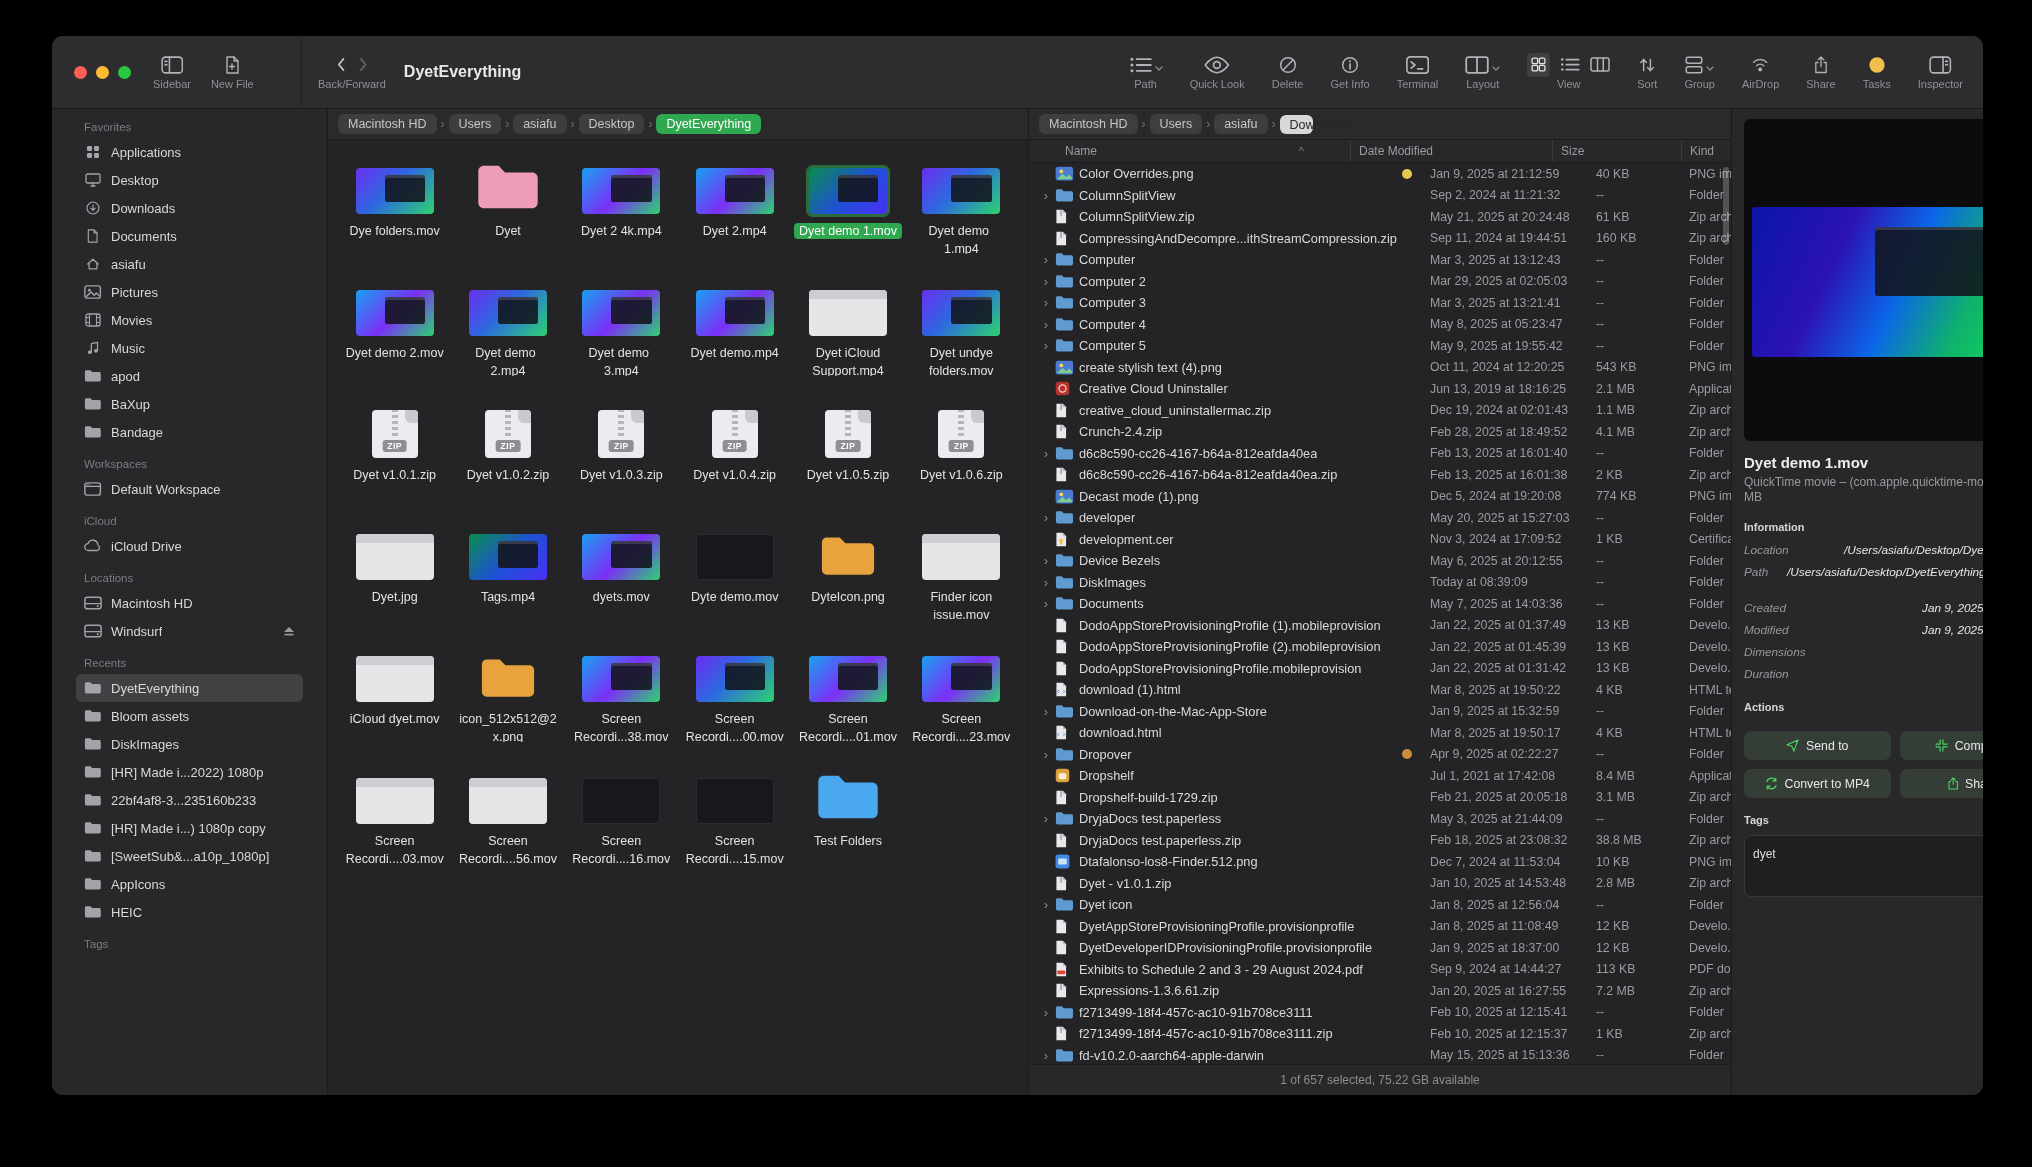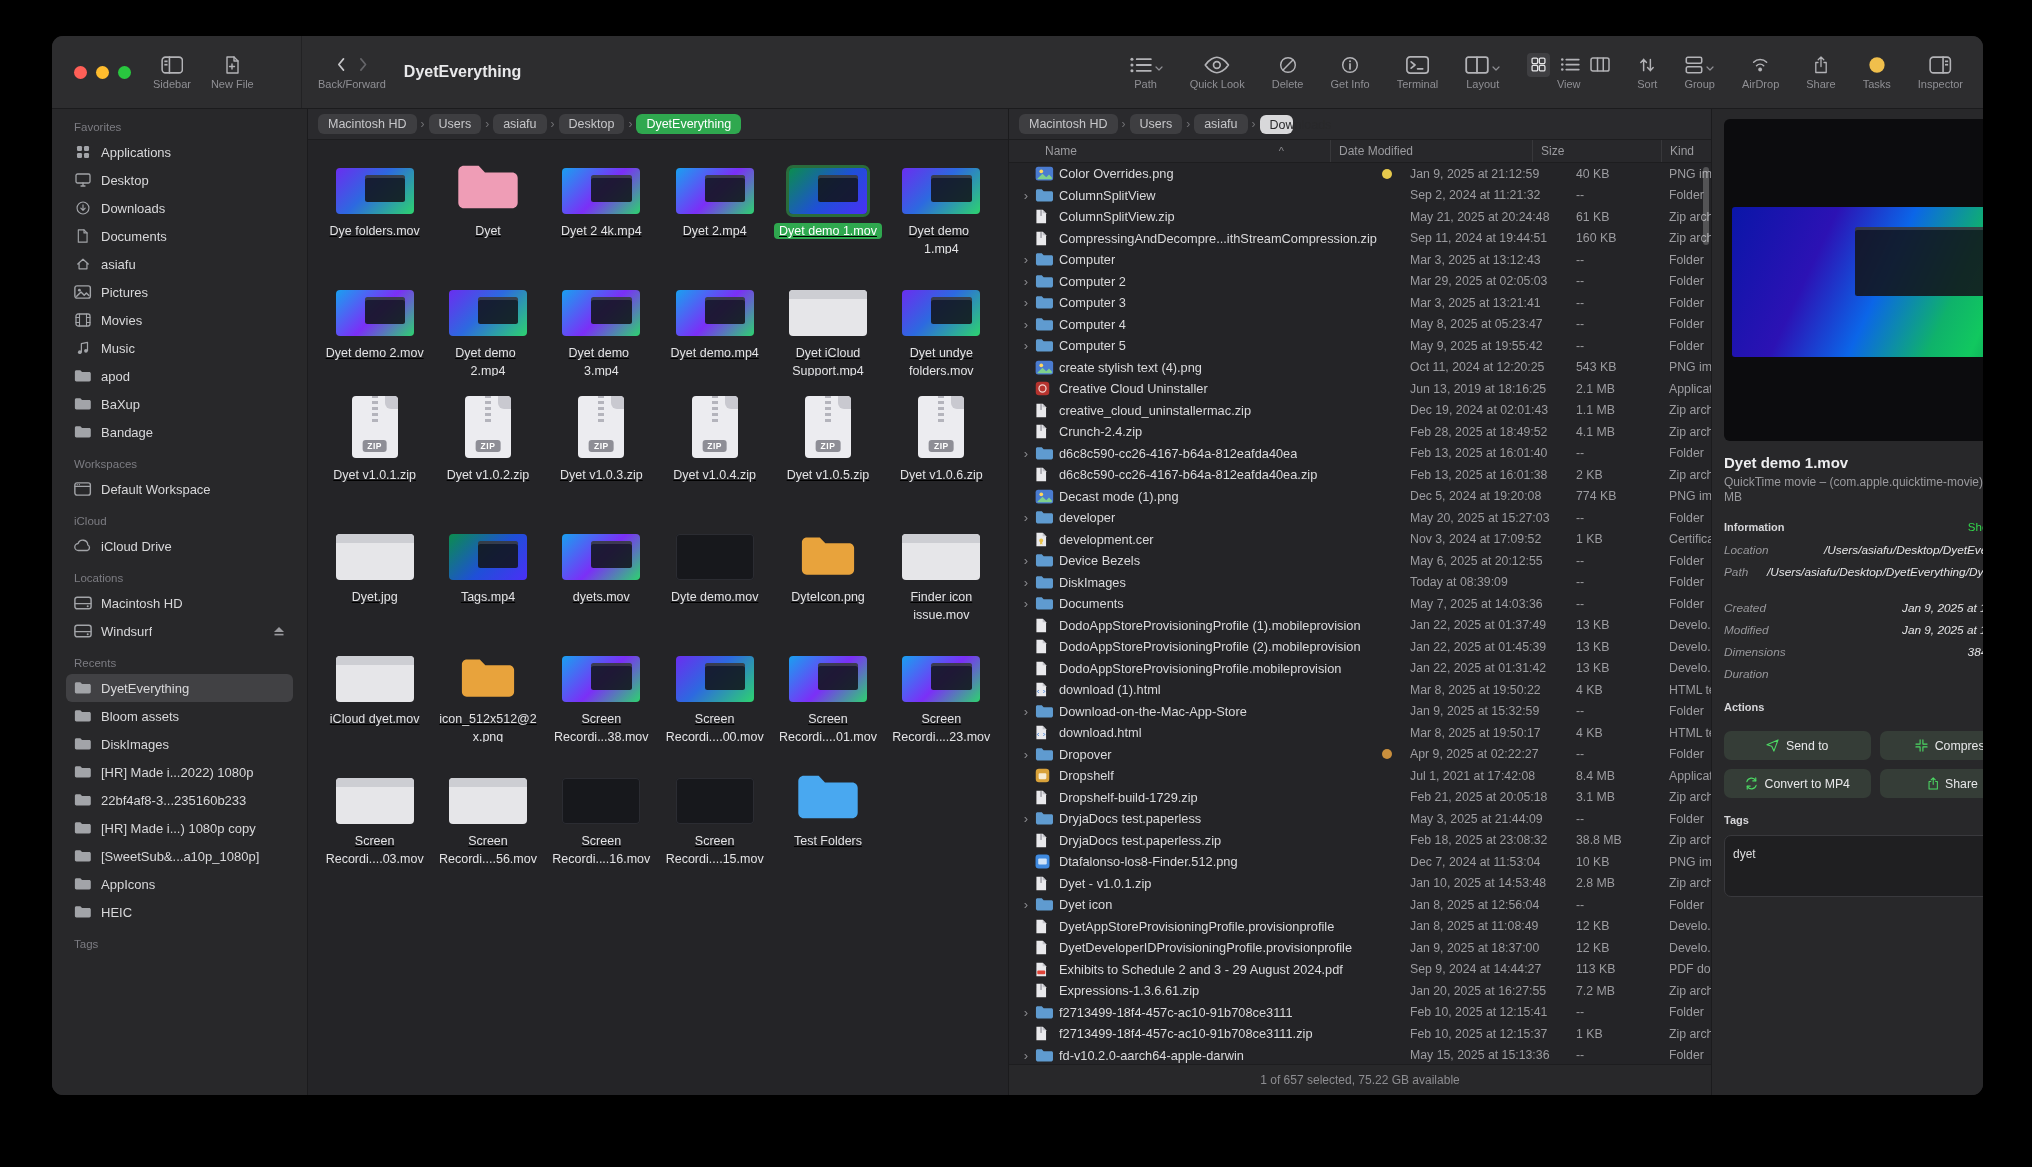--- a/index.html
+++ b/index.html
@@ -35,21 +35,21 @@
   .win-title{font-size:16px;font-weight:700;color:#e9e9eb;margin-left:18px;white-space:nowrap;}
   .tb-tools{margin-left:auto;display:flex;align-items:center;gap:27px;}
   .tb-tool{display:flex;flex-direction:column;align-items:center;gap:3px;cursor:default;}
   .tb-icwrap{display:flex;align-items:center;gap:3px;height:20px;}
   .chev svg{height:5px;width:auto;color:#8f8f94;display:block;margin-top:8px;}
   .vgroup{display:flex;gap:10px;align-items:center;}
   .vgroup .tb-ic.sm svg{height:15px;}
   .vgroup .tb-ic.on{background:#3f3f42;border-radius:4px;padding:2px 4px;color:#e6e6e8;}
   
   .content{flex:1;display:flex;min-height:0;}
-  .sidebar{width:227px;flex:none;background:#28282a;border-right:1px solid #1b1b1d;padding:8px 14px;overflow:hidden;}
+  .sidebar{width:227px;flex:none;background:#28282a;border-right:1px solid #1b1b1d;padding:8px 24px;overflow:hidden;}
   .pane{display:flex;flex-direction:column;min-width:0;background:#242427;}
   .pane-left{width:700px;flex:none;border-right:1px solid #1b1b1d;}
   .pane-right{width:702px;flex:none;border-right:1px solid #1b1b1d;}
   .inspector{width:302px;flex:none;background:#28282a;padding:10px 12px;overflow:hidden;position:relative;}
   
   .sb-title{color:#7c7c82;font-size:11.5px;margin:12px 8px 5px;}
   .sb-sec:first-child .sb-title{margin-top:4px;}
   .sb-item{display:flex;align-items:center;gap:9px;height:28px;padding:0 8px;border-radius:6px;color:#d8d8da;font-size:13px;cursor:default;}
   .sb-item.selected{background:#414144;}
   .sb-ic{width:18px;display:inline-flex;justify-content:center;color:#a2a4a8;flex:none;}
@@ -57,39 +57,39 @@
   .sb-lb{white-space:nowrap;overflow:hidden;text-overflow:ellipsis;min-width:0;}
   .sb-tr{margin-left:auto;color:#9a9a9e;display:inline-flex;}
   .sb-tr svg{height:10px;width:auto;}
   
   .crumbbar{height:30px;flex:none;display:flex;align-items:center;gap:4px;padding:0 10px;background:#2a2a2d;border-bottom:1px solid #1d1d1f;overflow:hidden;}
   .chip{padding:3px 10px;border-radius:6px;background:#3e3e41;color:#c7c7ca;font-size:12.5px;white-space:nowrap;cursor:default;}
   .chip.green{background:#2fa84f;color:#fff;}
   .chip.light{background:#d8d8da;color:#29292b;}
   .csep{color:#707074;font-size:12px;}
   
-  .gridview{flex:1;overflow:hidden;display:grid;grid-template-columns:repeat(6,1fr);grid-auto-rows:122px;align-content:start;padding:12px 10px 0;text-decoration:underline;}
+  .gridview{flex:1;overflow:hidden;display:grid;grid-template-columns:repeat(6,1fr);grid-auto-rows:122px;align-content:start;padding:12px 10px 0;}
   .cell{display:flex;flex-direction:column;align-items:center;gap:7px;}
   .thumbwrap{height:62px;display:flex;align-items:flex-end;justify-content:center;}
   .th{position:relative;}
   .th.vid{width:78px;height:46px;border-radius:4px;overflow:hidden;}
   .th.g1{background:linear-gradient(135deg,#6a2ef0 0%,#2d69e0 45%,#2dd36f 100%);}
   .th.g2{background:linear-gradient(135deg,#19a0f0 0%,#7b2ff7 52%,#2dd36f 100%);}
   .th.g3{background:linear-gradient(135deg,#0b8d4e 0%,#1f4fd8 55%,#4b2ff7 100%);}
   .th.lightthumb{background:#e6e6e9;}
   .lt-bar{position:absolute;left:0;top:0;right:0;height:9px;background:#cdced3;}
   .th.darkthumb{background:#17181c;box-shadow:inset 0 0 0 1px #2b2c32;}
   .mini-win{position:absolute;right:11%;top:15%;width:52%;height:58%;background:rgba(18,20,27,.88);border-radius:2.5px;box-shadow:inset 0 3px 0 rgba(255,255,255,.14);}
   .th.fold{width:66px;height:54px;display:flex;align-items:flex-end;}
   .th.fold svg{width:66px;height:53px;display:block;}
   .th.fold.pink{color:#ef9db6;}
   .th.fold.blue{color:#49a8f0;}
   .th.fold.orange{color:#e8a33c;}
   .th.fold.orange svg{width:58px;height:47px;margin:0 auto;}
-  .th.zipd{width:46px;height:62px;background:#ececf0;border-radius:4px;}
+  .th.zipd{width:46px;height:48px;background:#ececf0;border-radius:4px;}
   .zip-corner{position:absolute;top:0;right:0;width:13px;height:13px;background:#c9c9d0;border-radius:0 4px 0 6px;}
   .zipline{position:absolute;left:50%;top:0;width:6px;height:26px;transform:translateX(-50%);
     background:repeating-linear-gradient(0deg,#b4b4bc 0 3px,#ececf0 3px 6px);}
   .zbadge{position:absolute;bottom:6px;left:50%;transform:translateX(-50%);background:#8e8e96;color:#fff;font-size:8.5px;font-weight:700;padding:1px 5px;border-radius:3px;letter-spacing:.5px;}
   .cell.selected .th{box-shadow:0 0 0 3px rgba(47,168,79,.55);}
   .glabel{text-align:center;max-width:108px;}
   .gl{display:inline;font-size:12.5px;line-height:16px;color:#e3e3e5;overflow-wrap:anywhere;padding:1px 5px;border-radius:4px;
       -webkit-box-decoration-break:clone;box-decoration-break:clone;}
   .glabel-clip{max-height:33px;overflow:hidden;}
   .gl.sel{background:#2fa84f;color:#fff;}

